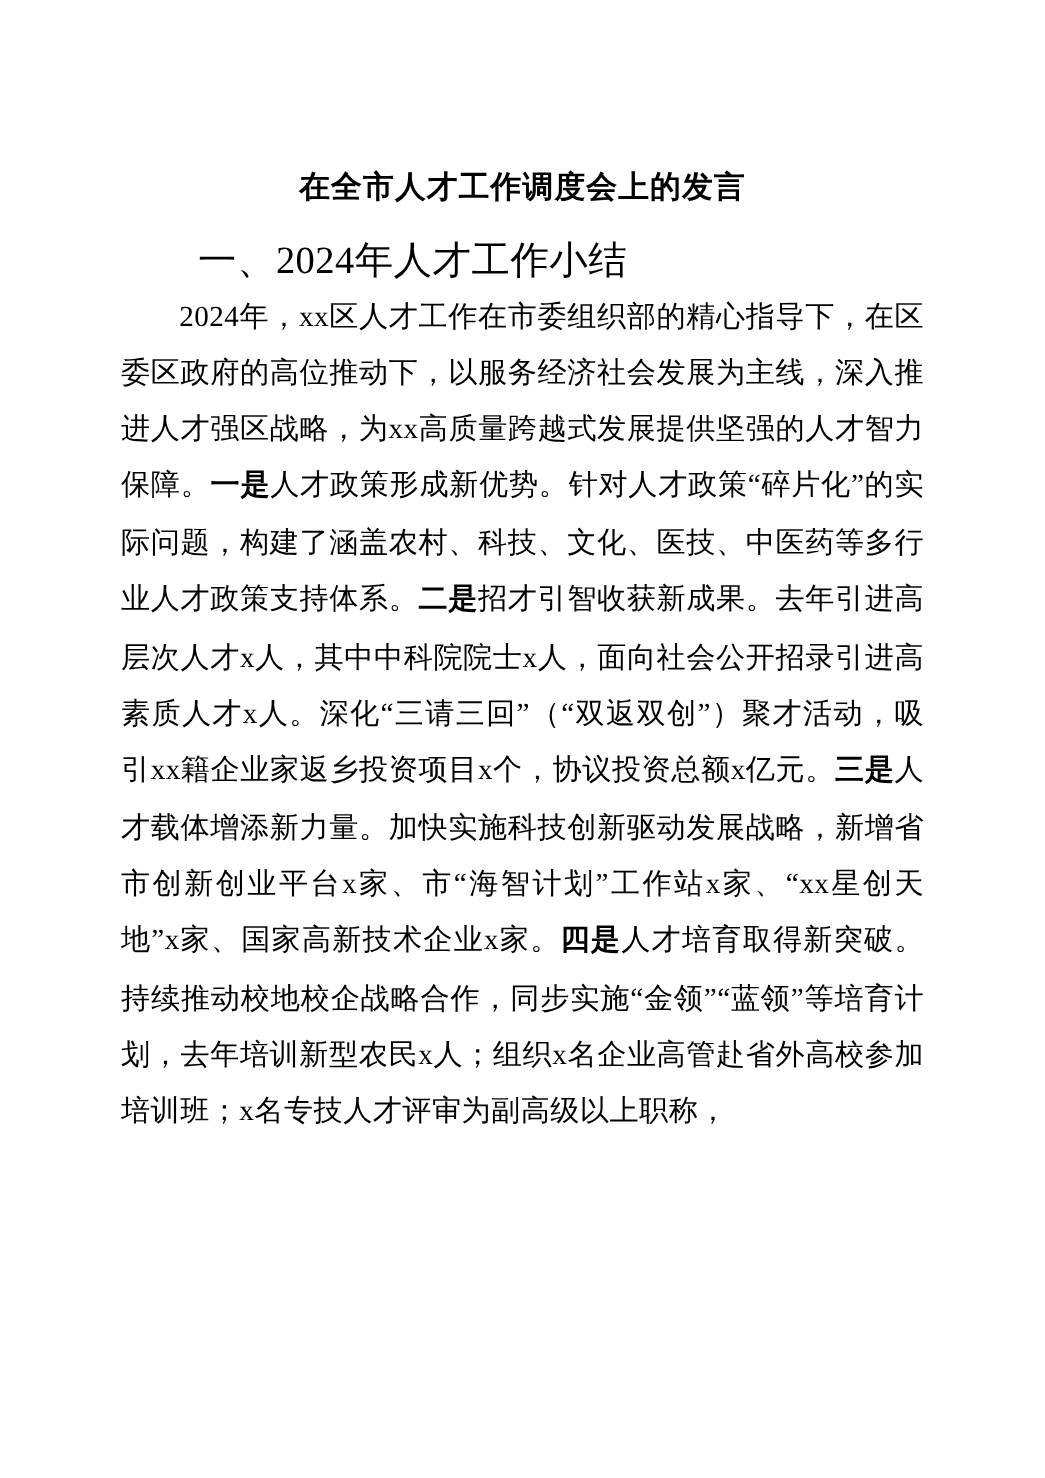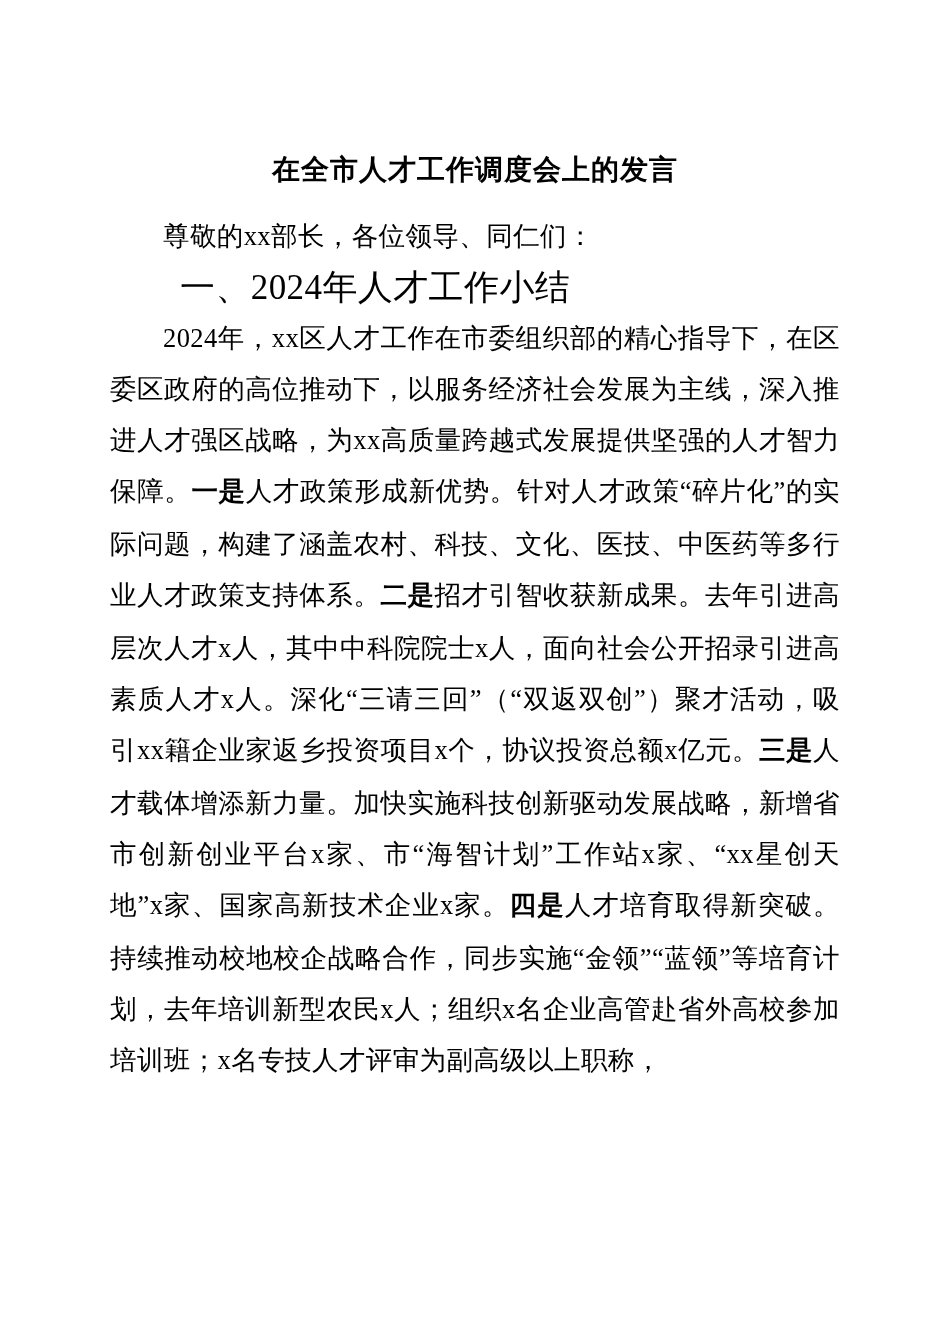--- a/index.html
+++ b/index.html
@@ -54,20 +54,19 @@
     letter-spacing: 0.4px;
   }
 </style>
 </head>
 <body>
 
 <div class="page">
 
   <h1 class="doc-title">在全市人才工作调度会上的发言</h1>
 
-  <p class="para">尊敬的xx部长，各位领导、同仁们：</p>
 
 
   <p class="section-heading">一、2024年人才工作小结</p>
 
   <p class="para"><span>2024年，xx区人才工作在市委组织部的精心指导下，在区委区政府的高位推动下，以服务经济社会发展为主线，深入推进人才强区战略，为xx高质量跨越式发展提供坚强的人才智力保障。</span><b>一是</b><span>人才政策形成新优势。针对人才政策“碎片化”的实际问题，构建了涵盖农村、科技、文化、医技、中医药等多行业人才政策支持体系。</span><b>二是</b><span>招才引智收获新成果。去年引进高层次人才x人，其中中科院院士x人，面向社会公开招录引进高素质人才x人。深化“三请三回”（“双返双创”）聚才活动，吸引xx籍企业家返乡投资项目x个，协议投资总额x亿元。</span><b>三是</b><span>人才载体增添新力量。加快实施科技创新驱动发展战略，新增省市创新创业平台x家、市“海智计划”工作站x家、“xx星创天地”x家、国家高新技术企业x家。</span><b>四是</b><span>人才培育取得新突破。持续推动校地校企战略合作，同步实施“金领”“蓝领”等培育计划，去年培训新型农民x人；组织x名企业高管赴省外高校参加培训班；x名专技人才评审为副高级以上职称，</span></p>
 
 </div>
 
 </body></html>

